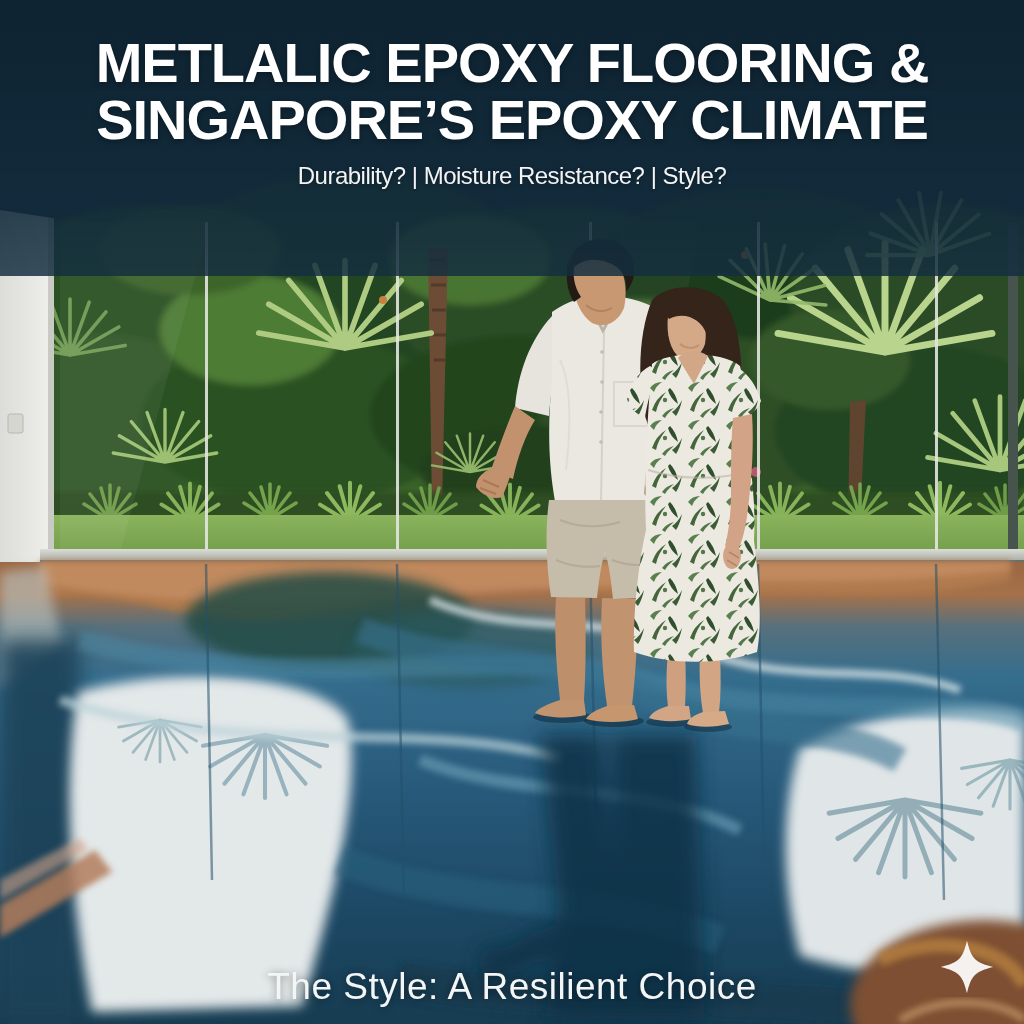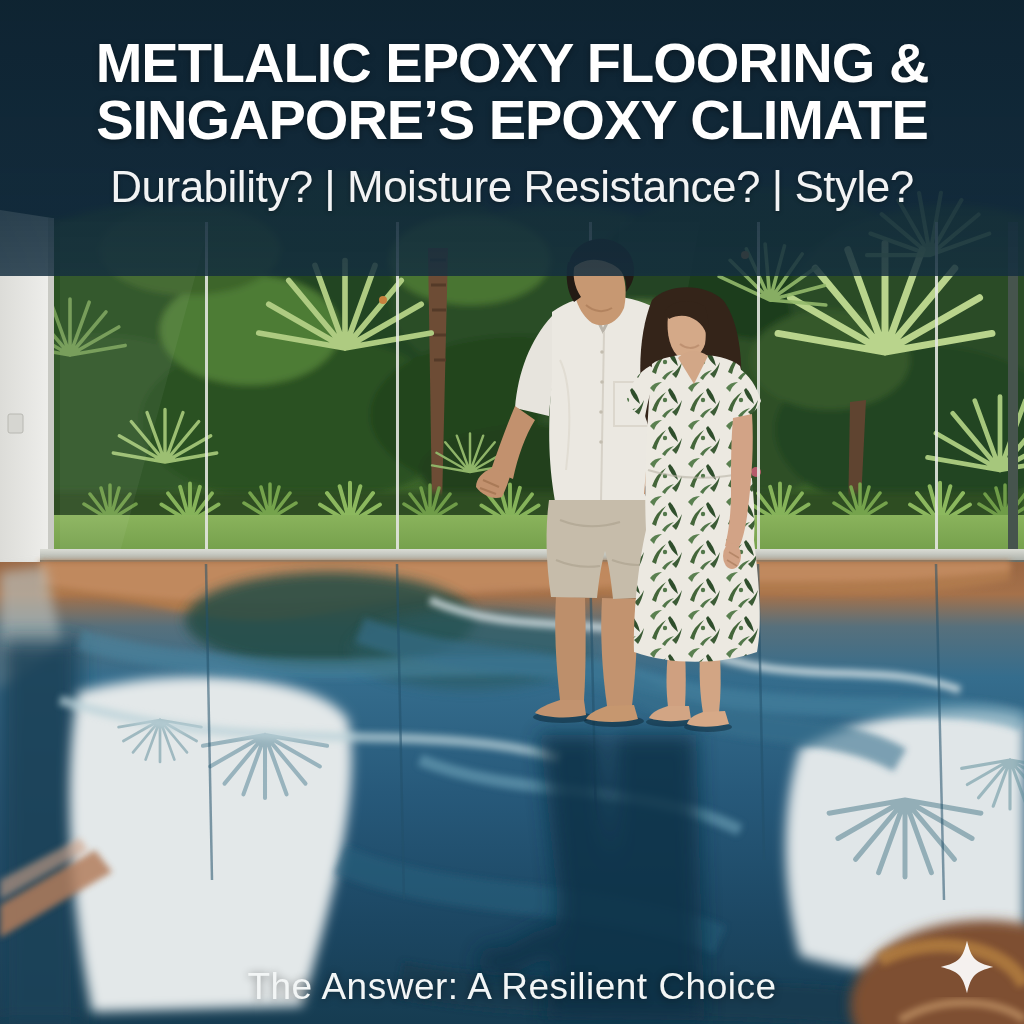--- a/index.html
+++ b/index.html
@@ -15,21 +15,21 @@
     display:flex;flex-direction:column;align-items:center;justify-content:flex-start;
     text-align:center;z-index:5;
   }
   .title{
     color:#ffffff;font-weight:bold;font-size:56px;line-height:1.02;
     letter-spacing:-1px;margin:0;white-space:nowrap;
     text-shadow:0 2px 6px rgba(0,0,0,.35);
   }
   .title-line1{margin-top:34px;}
   .subtitle{
-    color:rgba(255,255,255,.95);font-size:44px;font-weight:400;
+    color:rgba(255,255,255,.95);font-size:24px;font-weight:400;
     letter-spacing:-.5px;margin-top:14px;white-space:nowrap;
     text-shadow:0 1px 4px rgba(0,0,0,.35);
   }
   
   .caption{
     position:absolute;left:0;right:0;bottom:16px;text-align:center;
     color:#f3f6f6;font-size:37px;font-weight:400;letter-spacing:.5px;
     text-shadow:0 1px 8px rgba(0,0,0,.45);z-index:6;
   }
   
@@ -289,19 +289,19 @@
       <path d="M727,560 L737,566 M729,552 L739,558" stroke="#b58768" stroke-width="1.5" fill="none"></path>
     </g>
   </svg>
 
   <div class="banner">
     <div class="title title-line1">METLALIC EPOXY FLOORING &amp;</div>
     <div class="title">SINGAPORE’S EPOXY CLIMATE</div>
     <div class="subtitle">Durability? | Moisture Resistance? | Style?</div>
   </div>
 
-  <div class="caption">The Answer: A Resilient Choice</div>
+  <div class="caption">The Style: A Resilient Choice</div>
 
   <svg class="sparkle" viewBox="0 0 64 64" xmlns="http://www.w3.org/2000/svg">
     <path d="M32 5 C36.5 23.5 40.5 27.5 59 32 C40.5 36.5 36.5 40.5 32 59 C27.5 40.5 23.5 36.5 5 32 C23.5 27.5 27.5 23.5 32 5 Z" fill="#ffffff"></path>
   </svg>
 
 </div>
 
 </body></html>

